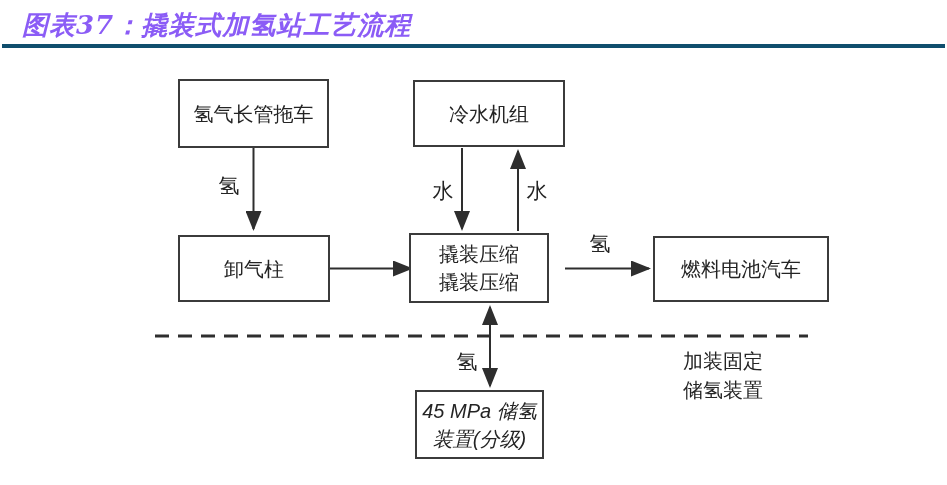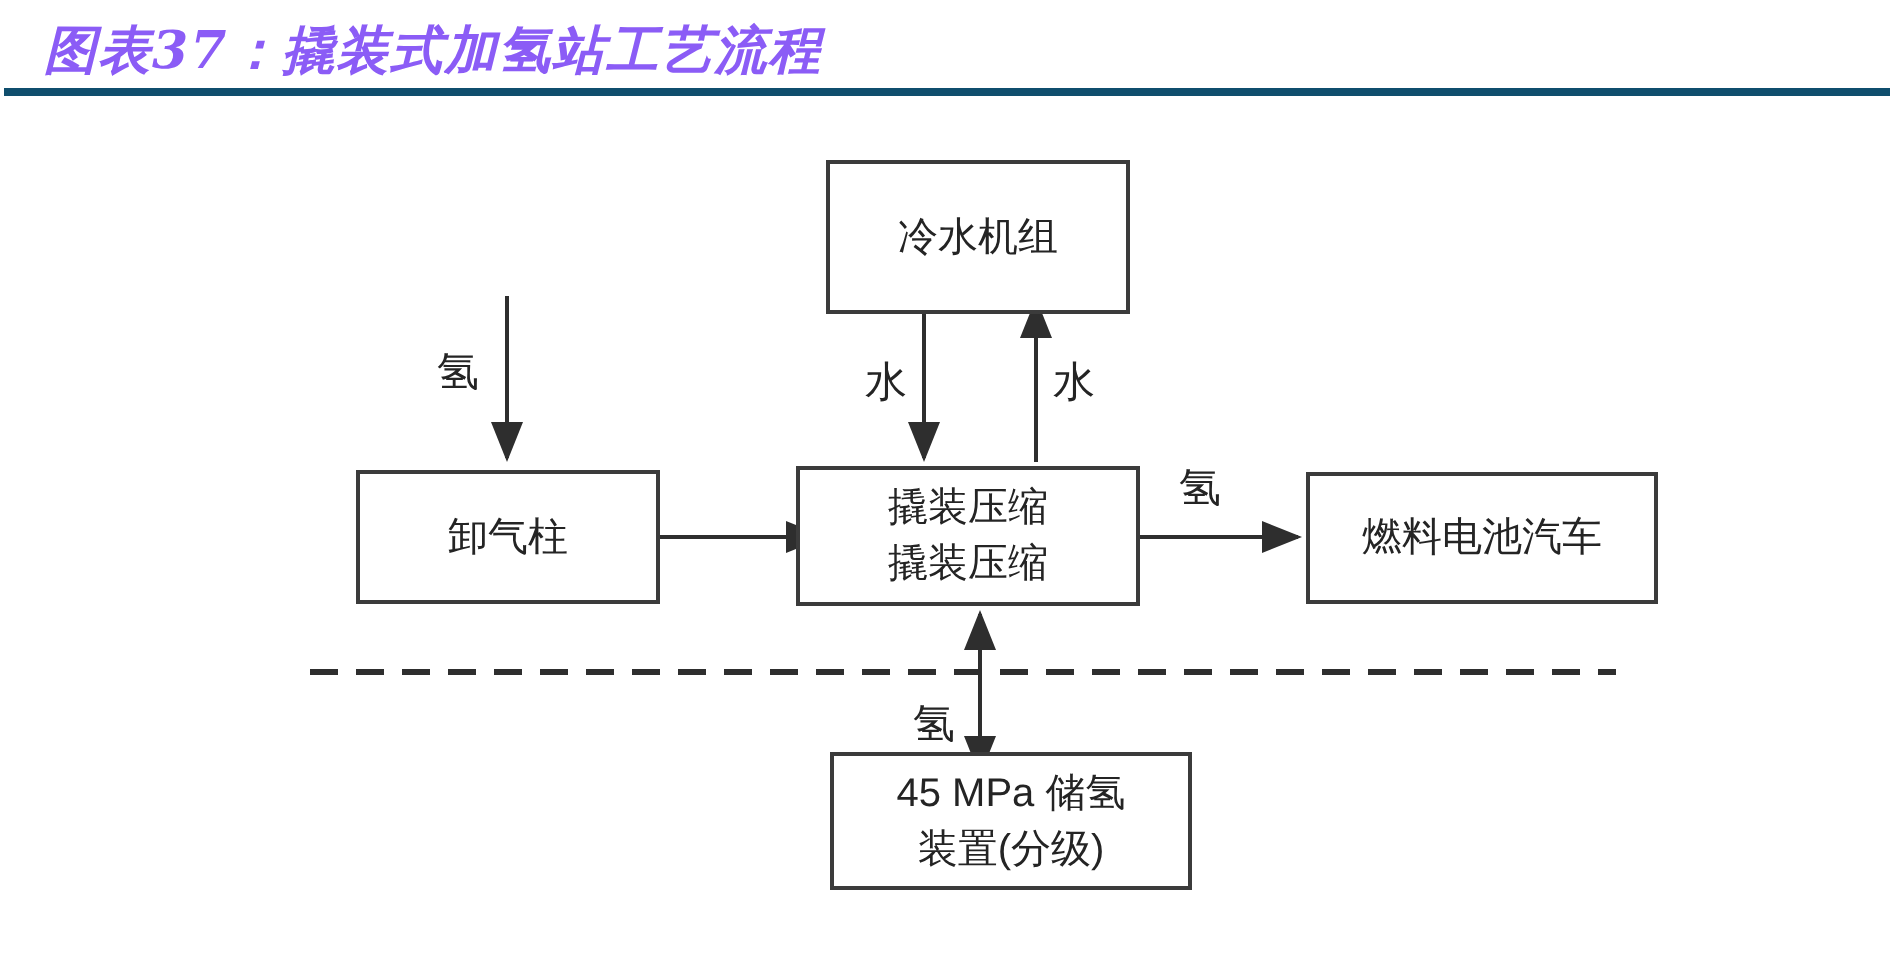--- a/index.html
+++ b/index.html
@@ -44,25 +44,25 @@
     flex-direction: column;
     align-items: center;
     justify-content: center;
     font-size: 20px;
     line-height: 28px;
     color: #242424;
     text-align: center;
     white-space: nowrap;
   }
   #node-trailer    { left: 178px; top: 79px;  width: 151px; height: 69px; }
-  #node-chiller    { left: 413px; top: 80px;  width: 152px; height: 77px; text-align: right; }
+  #node-chiller    { left: 413px; top: 80px;  width: 152px; height: 67px; text-align: right; }
   #node-unloading  { left: 178px; top: 235px; width: 152px; height: 67px; }
-  #node-compressor { left: 398px; top: 233px; width: 172px; height: 70px; }
+  #node-compressor { left: 409px; top: 233px; width: 140px; height: 70px; }
   #node-vehicle    { left: 653px; top: 236px; width: 176px; height: 66px; }
-  #node-storage    { left: 415px; top: 376px; width: 181px; height: 69px; }
+  #node-storage    { left: 415px; top: 390px; width: 129px; height: 69px; font-style: italic; }
   .flow-label {
     position: absolute;
     transform: translate(-50%, -50%);
     font-size: 21px;
     color: #242424;
     white-space: nowrap;
     background: #ffffff;
     padding: 0 2px;
   }
   #label-h2-trailer   { left: 229px; top: 186px; }
@@ -106,20 +106,23 @@
     </defs>
     <line x1="253.5" y1="148" x2="253.5" y2="229" stroke="#2e2e2e" stroke-width="2" marker-end="url(#ah)"></line>
     <line x1="462" y1="148" x2="462" y2="229" stroke="#2e2e2e" stroke-width="2" marker-end="url(#ah)"></line>
     <line x1="518" y1="231" x2="518" y2="151" stroke="#2e2e2e" stroke-width="2" marker-end="url(#ah)"></line>
     <line x1="329" y1="268.5" x2="411" y2="268.5" stroke="#2e2e2e" stroke-width="2" marker-end="url(#ah)"></line>
     <line x1="565" y1="268.5" x2="649" y2="268.5" stroke="#2e2e2e" stroke-width="2" marker-end="url(#ah)"></line>
     <line x1="490" y1="307" x2="490" y2="386" stroke="#2e2e2e" stroke-width="2" marker-start="url(#ah)" marker-end="url(#ah)"></line>
     <line x1="155" y1="336" x2="808" y2="336" stroke="#2e2e2e" stroke-width="3" stroke-dasharray="14 9"></line>
   </svg>
 
+  <div class="node" id="node-trailer">
+    <span>氢气长管拖车</span>
+  </div>
 
   <div class="node" id="node-chiller">
     <span>冷水机组</span>
   </div>
 
   <div class="node" id="node-unloading">
     <span>卸气柱</span>
   </div>
 
   <div class="node" id="node-compressor">
@@ -135,14 +138,18 @@
     <span>45 MPa 储氢</span>
     <span>装置(分级)</span>
   </div>
 
   <div class="flow-label" id="label-h2-trailer">氢</div>
   <div class="flow-label" id="label-water-supply">水</div>
   <div class="flow-label" id="label-water-return">水</div>
   <div class="flow-label" id="label-h2-vehicle">氢</div>
   <div class="flow-label" id="label-h2-storage">氢</div>
 
+  <div class="annotation">
+    <div>加装固定</div>
+    <div>储氢装置</div>
+  </div>
 
 </div>
 
 </body></html>

